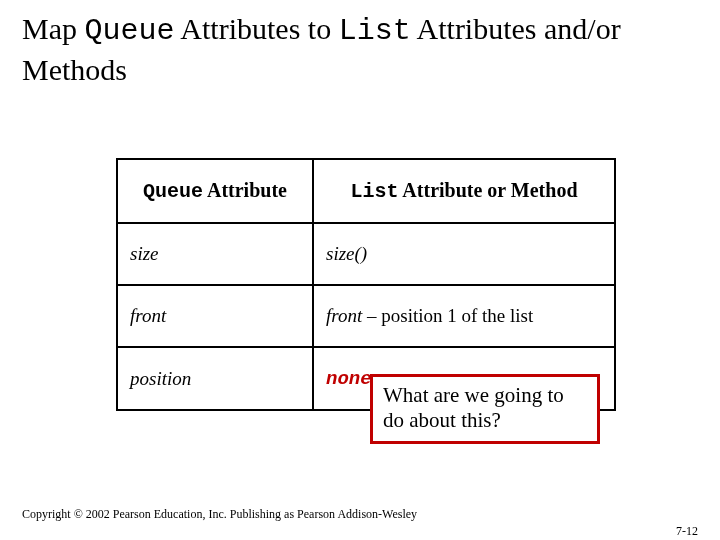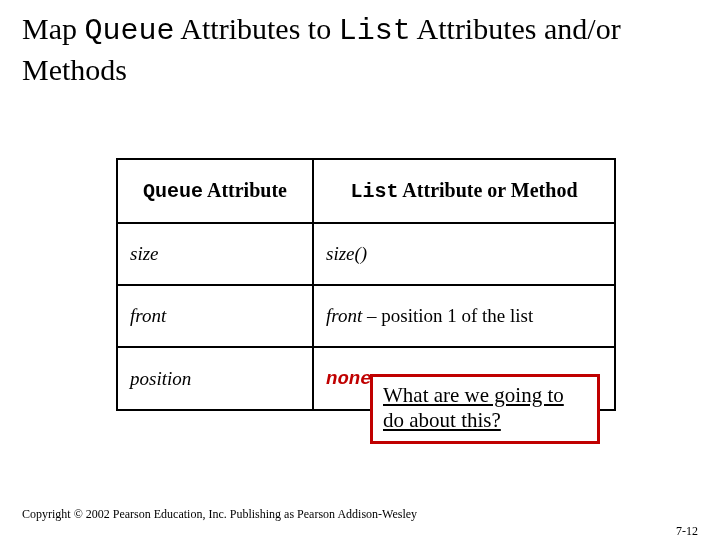--- a/index.html
+++ b/index.html
@@ -74,21 +74,20 @@
     position: absolute;
     left: 370px;
     top: 374px;
     width: 230px;
     border: 3px solid #c00000;
     background: #fff;
     padding: 6px 10px 8px 10px;
     font-size: 21px;
     line-height: 1.2;
     box-sizing: border-box;
-    text-decoration: underline;
   }
   .copyright {
     position: absolute;
     left: 22px;
     bottom: 18px;
     font-size: 12px;
   }
   .pagenum {
     position: absolute;
     right: 22px;

